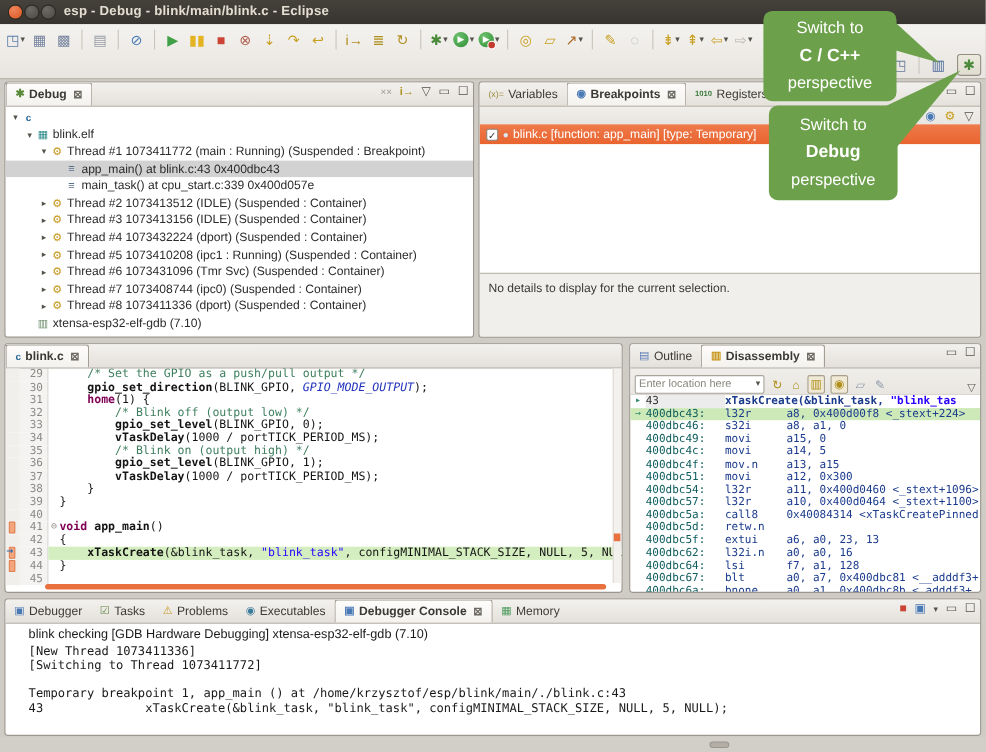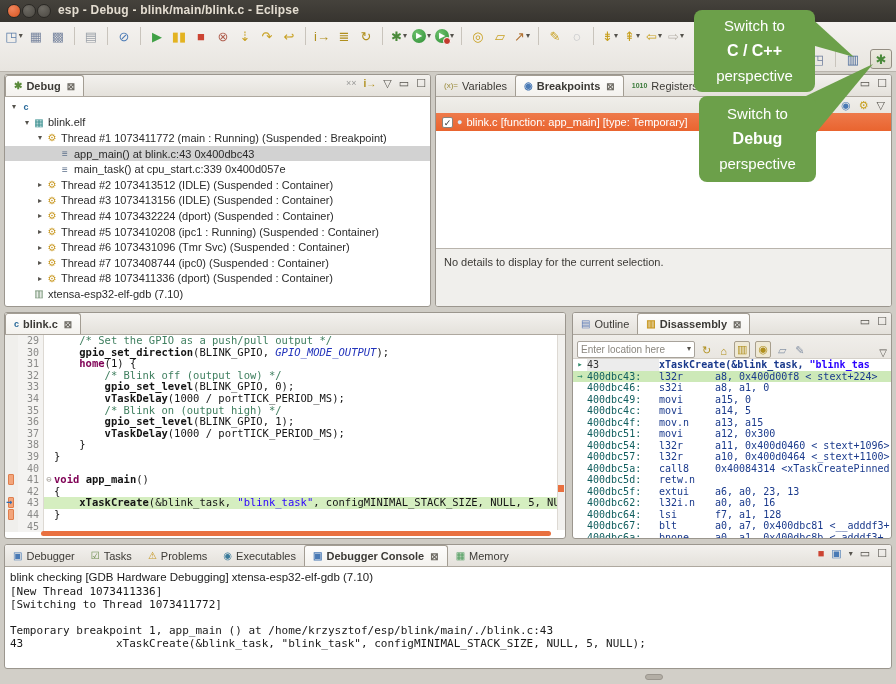--- a/index.html
+++ b/index.html
@@ -111,21 +111,21 @@
   .dmn { width:56px; flex:none; color:#1a3a8c; }
   .dops { flex:1; color:#1a3a8c; overflow:hidden; }
   .dr.cur { background:#cde9b8; }
   .dr.src .daddr { background:#ececec; color:#333; }
   .dr.src .dmn, .dr.src .dops { font-weight:bold; }
   .nav { color:#1a3a8c; } .str { color:#2a00ff; }
 
   
   #console-body { padding:3px 5px; }
   .conline { white-space:pre; font-size:11px; line-height:13px; color:#1a1a1a;
-    font-family:"DejaVu Sans Mono", monospace; }
+    font-family:"DejaVu Sans Mono", monospace;margin-left:16px; }
   .conline.t { font-family:"Liberation Sans", sans-serif; font-size:11.5px; line-height:15px; }
 
   
   #statusbar { position:absolute; left:0; top:670px; width:896px; height:14px; background:#d2cfc8; }
   #grip { position:absolute; left:645px; top:4px; width:18px; height:6px; border-radius:3px;
     background:#b3aea5; border:1px solid #9b968e; }
 
   
   #arrows { position:absolute; left:0; top:0; z-index:40; pointer-events:none; }
   .callout { position:absolute; z-index:41; border-radius:8px; color:#fff; text-align:center;

